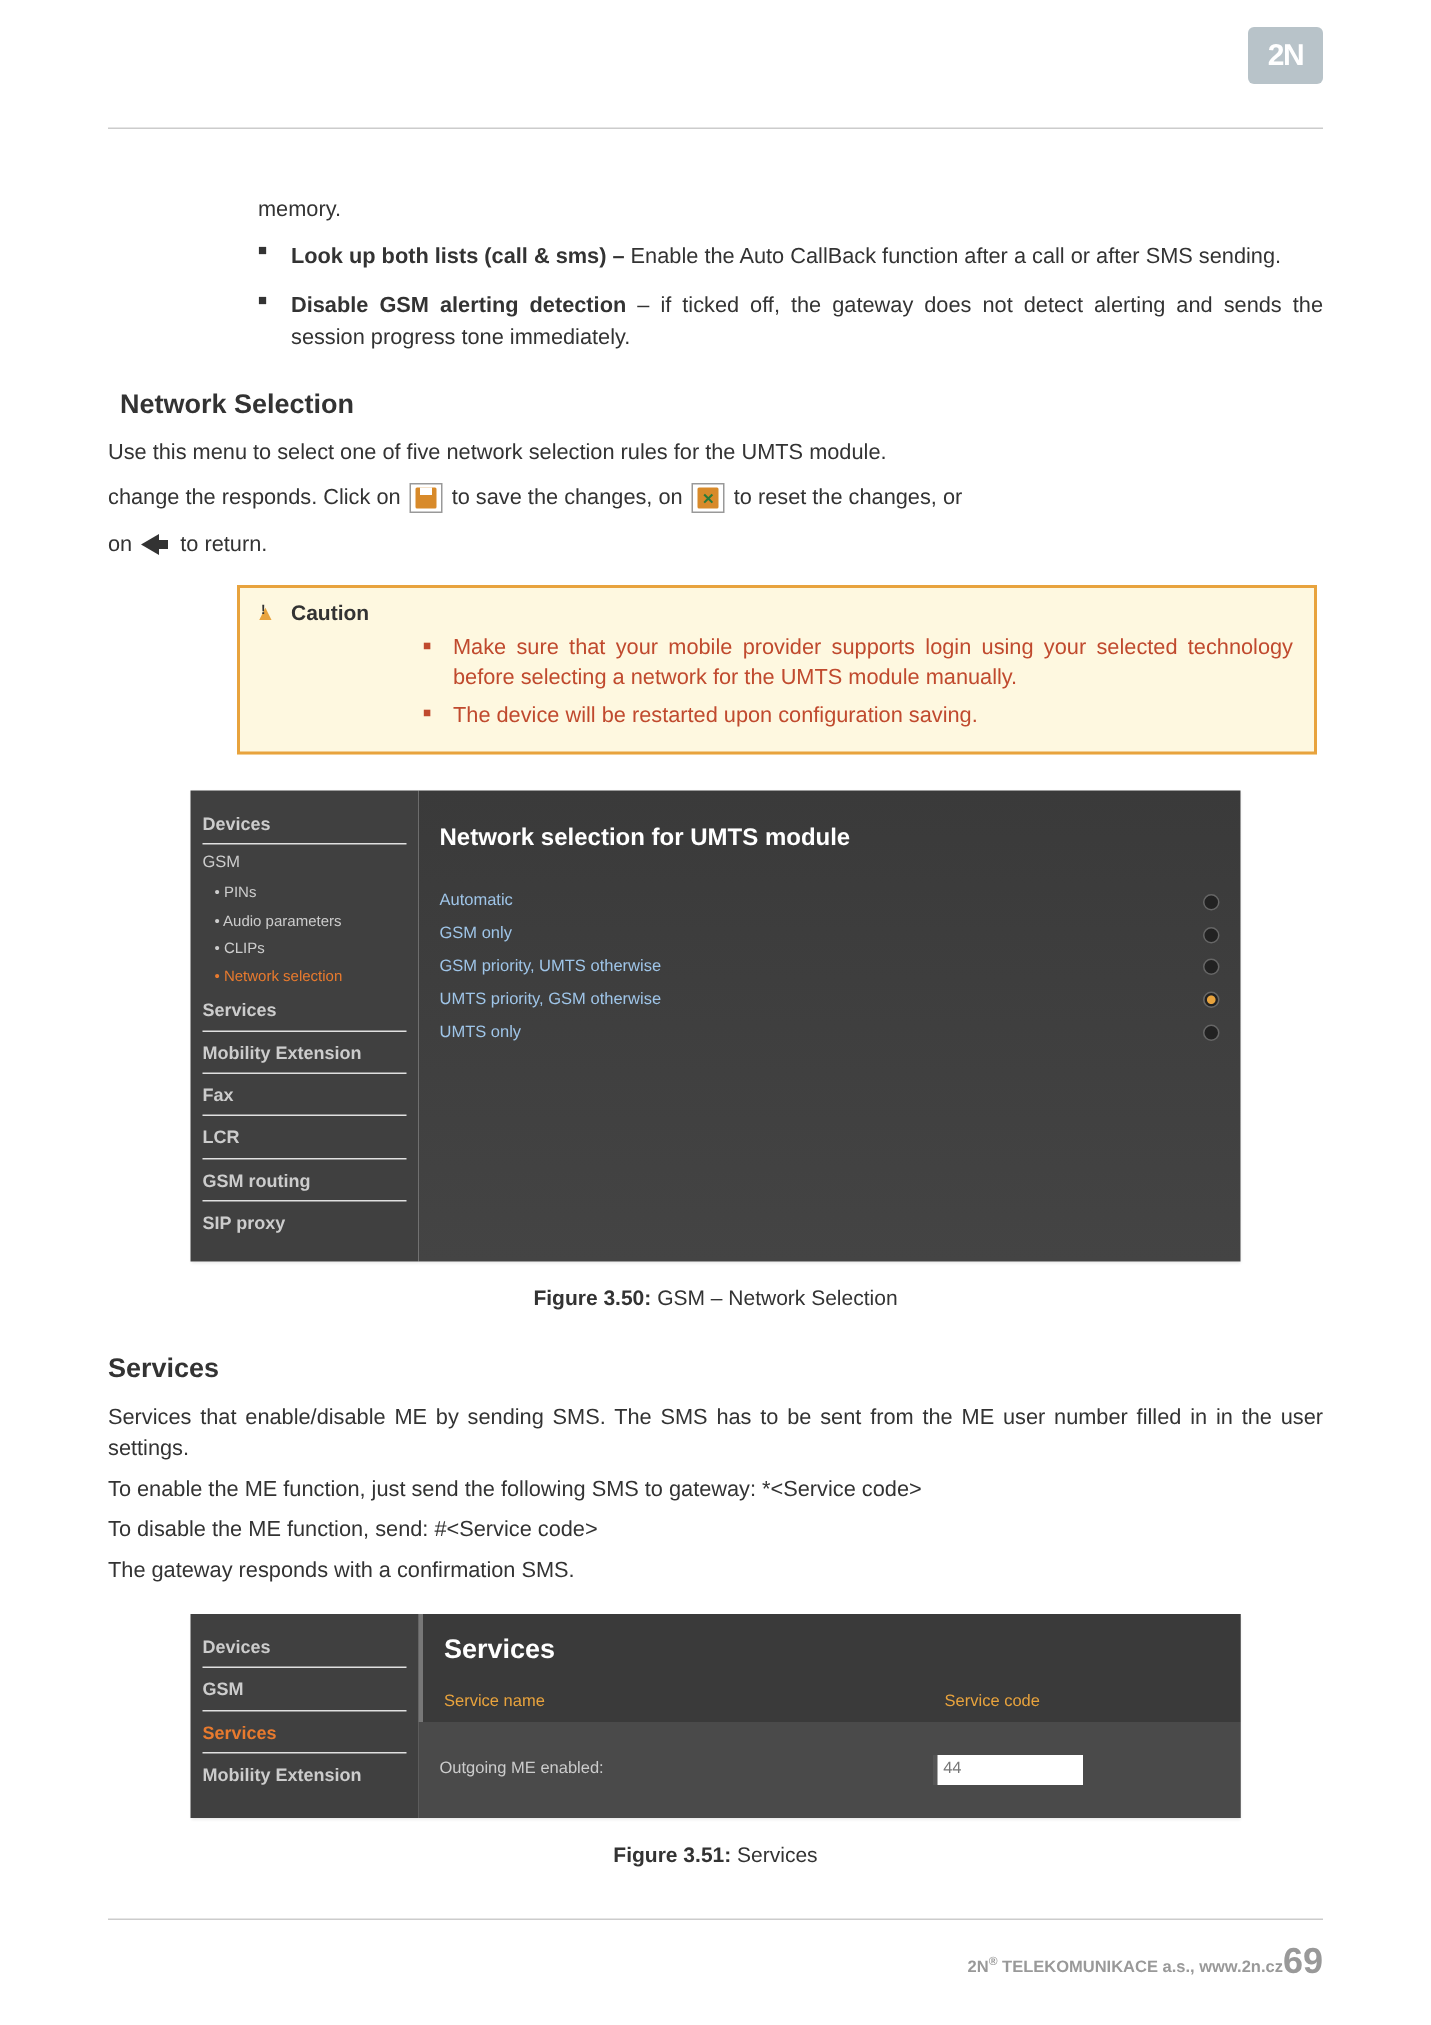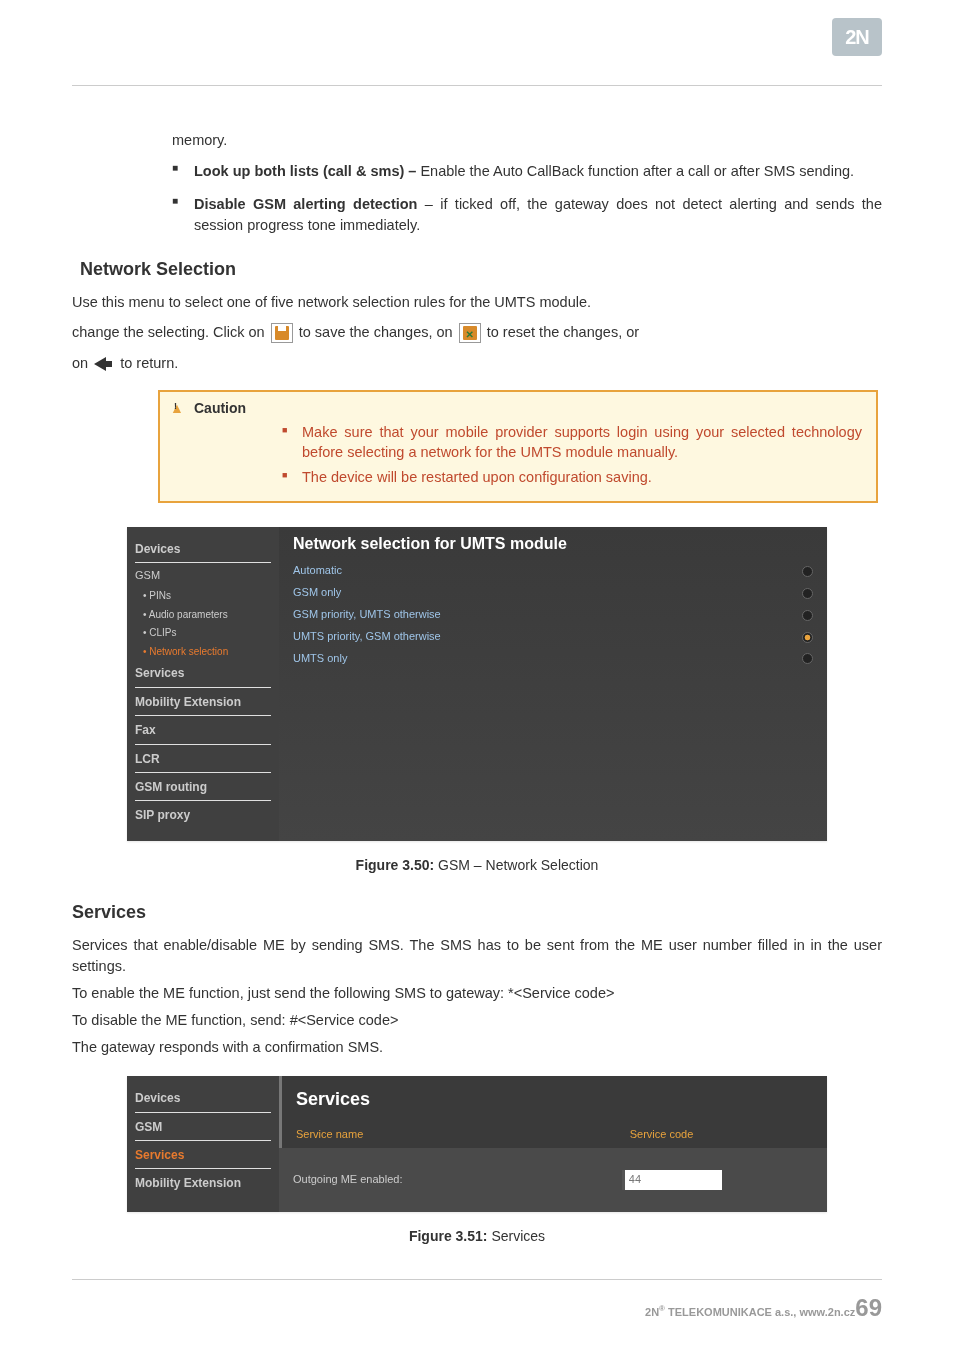--- a/index.html
+++ b/index.html
@@ -243,21 +243,21 @@
   }
   .ss-main {
     flex: 1;
     background: linear-gradient(#3a3a3a, #444);
     color: #fff;
     padding: 0;
   }
   .ss-main-header {
     font-size: 16px;
     font-weight: bold;
-    padding: 5px 14px;
+    padding: 20px 14px;
     color: #fff;
   }
   .ss-row {
     display: flex;
     align-items: center;
     justify-content: space-between;
     padding: 3px 14px;
     font-size: 11px;
     color: #9fc5e8;
   }
@@ -366,21 +366,21 @@
       </li>
       <li>
         <b>Disable GSM alerting detection</b><span> – if ticked off, the gateway does not detect alerting and sends the session progress tone immediately.</span>
       </li>
     </ul>
 
     <div class="h3">Network Selection</div>
     <p class="para">Use this menu to select one of five network selection rules for the UMTS module.</p>
 
     <p class="para" style="line-height:1.9;">
-      <span>change the selecting. Click on </span>
+      <span>change the responds. Click on </span>
       <span class="inline-icon icon-save"></span>
       <span> to save the changes, on </span>
       <span class="inline-icon icon-reset"></span>
       <span> to reset the changes, or</span>
     </p>
     <p class="para">
       <span>on </span>
       <span class="inline-icon icon-back"></span>
       <span> to return.</span>
     </p>

